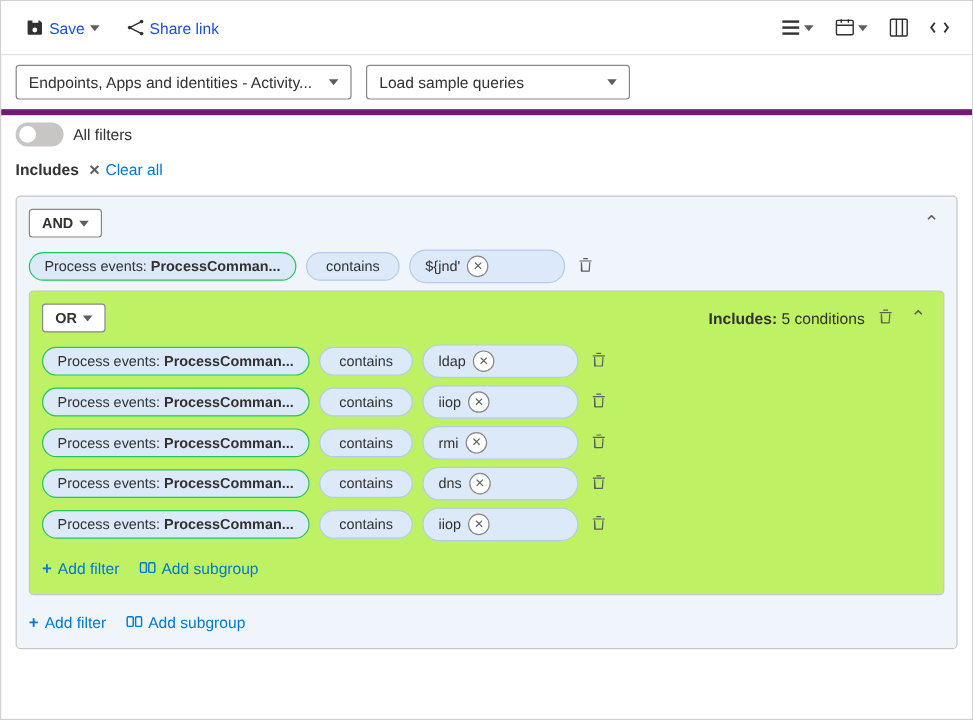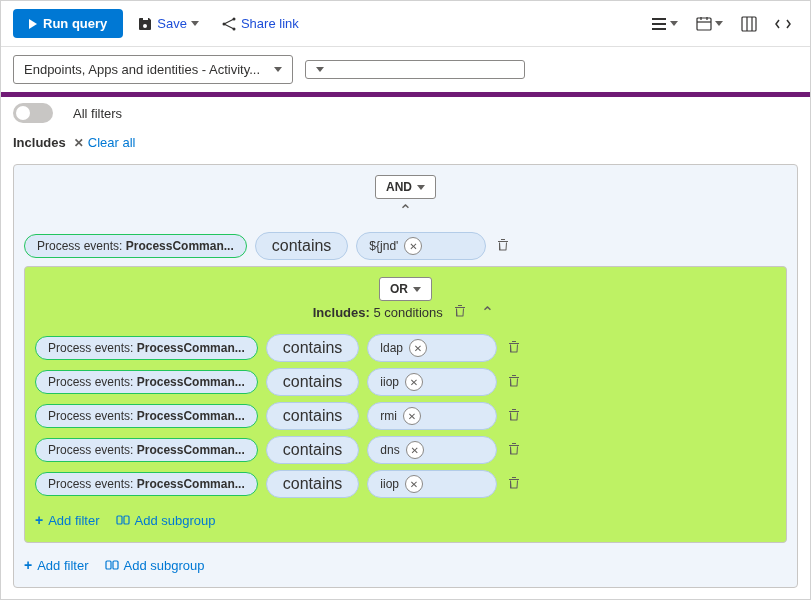--- a/index.html
+++ b/index.html
@@ -97,21 +97,21 @@
       border-left: 4px solid transparent;
       border-right: 4px solid transparent;
       border-top: 5px solid #605e5c;
       flex-shrink: 0;
     }
     
     .allfilters-row {
       display: flex;
       align-items: center;
       padding: 6px 12px;
-      gap: 20px;
+      gap: 8px;
     }
     .toggle {
       width: 40px; height: 20px;
       background: #c8c6c4;
       border-radius: 10px;
       position: relative;
       cursor: pointer;
       border: none;
     }
     .toggle-thumb {
@@ -156,21 +156,20 @@
       border: 1px solid #c8c6c4;
       border-radius: 4px;
       background: #f0f5fb;
       padding: 10px;
     }
     .group-header {
       display: flex;
       align-items: center;
       justify-content: space-between;
       margin-bottom: 10px;
-      flex-direction: column;
     }
     .group-tag {
       background: #fff;
       border: 1px solid #8a8886;
       border-radius: 3px;
       padding: 4px 10px;
       font-size: 12px;
       font-weight: 600;
       cursor: pointer;
       display: flex;
@@ -210,21 +209,21 @@
       color: #323130;
       white-space: nowrap;
       min-width: 200px;
     }
     .field-tag strong { font-weight: 700; }
     .operator-tag {
       background: #dce9f8;
       border: 1px solid #b3cce8;
       border-radius: 20px;
       padding: 4px 16px;
-      font-size: 16px;
+      font-size: 12px;
       color: #323130;
       white-space: nowrap;
     }
     .value-input {
       background: #dce9f8;
       border: 1px solid #b3cce8;
       border-radius: 20px;
       padding: 4px 12px;
       font-size: 12px;
       color: #323130;
@@ -281,24 +280,20 @@
     .plus-icon { font-size: 14px; font-weight: 600; }
     
     .svg-icon { width: 16px; height: 16px; display: inline-block; }
   </style>
 </head>
 <body>
 
 <div class="container">
 
   <div class="toolbar">
-    <button class="btn-run">
-      <span class="play-icon"></span>
-      <span>Run query</span>
-    </button>
     <button class="btn-text">
       <svg class="svg-icon" viewBox="0 0 16 16" fill="#323130">
           <path d="M14 4l-2-2H3a1 1 0 00-1 1v10a1 1 0 001 1h10a1 1 0 001-1V4zm-6 8a2 2 0 110-4 2 2 0 010 4zm3-8H6V2h5v2z"></path>
         </svg>
       <span>Save</span>
       <span class="chevron-down"></span>
     </button>
     <button class="btn-text">
       <svg class="svg-icon" viewBox="0 0 16 16" fill="#323130">
           <circle cx="13" cy="3" r="1.5"></circle>
@@ -343,20 +338,21 @@
       </button>
     </div>
   </div>
 
   <div class="dropdowns-row">
     <div class="dropdown-select">
       <span style="flex:1;overflow:hidden;text-overflow:ellipsis;white-space:nowrap;">Endpoints, Apps and identities - Activity...</span>
       <span class="chevron-down"></span>
     </div>
     <div class="dropdown-select">
+      <span style="flex:1;overflow:hidden;text-overflow:ellipsis;white-space:nowrap;">Load sample queries</span>
       <span class="chevron-down"></span>
     </div>
   </div>
 
   <div class="allfilters-row">
     <button class="toggle">
       <span class="toggle-thumb"></span>
     </button>
     <span class="toggle-label">All filters</span>
   </div>

